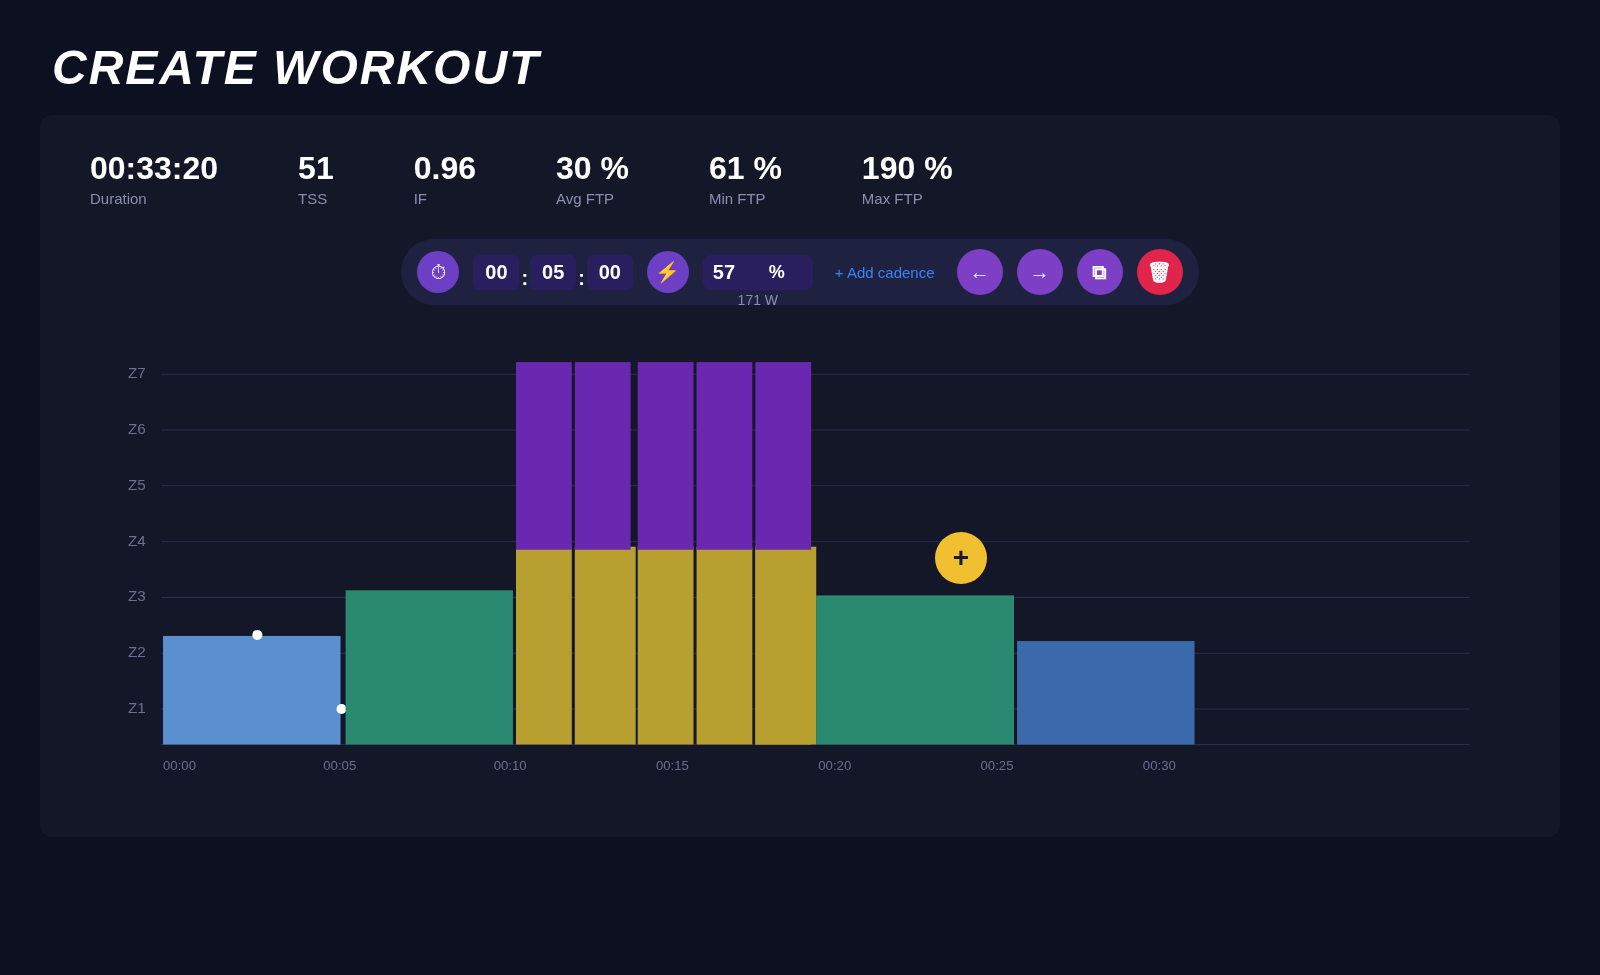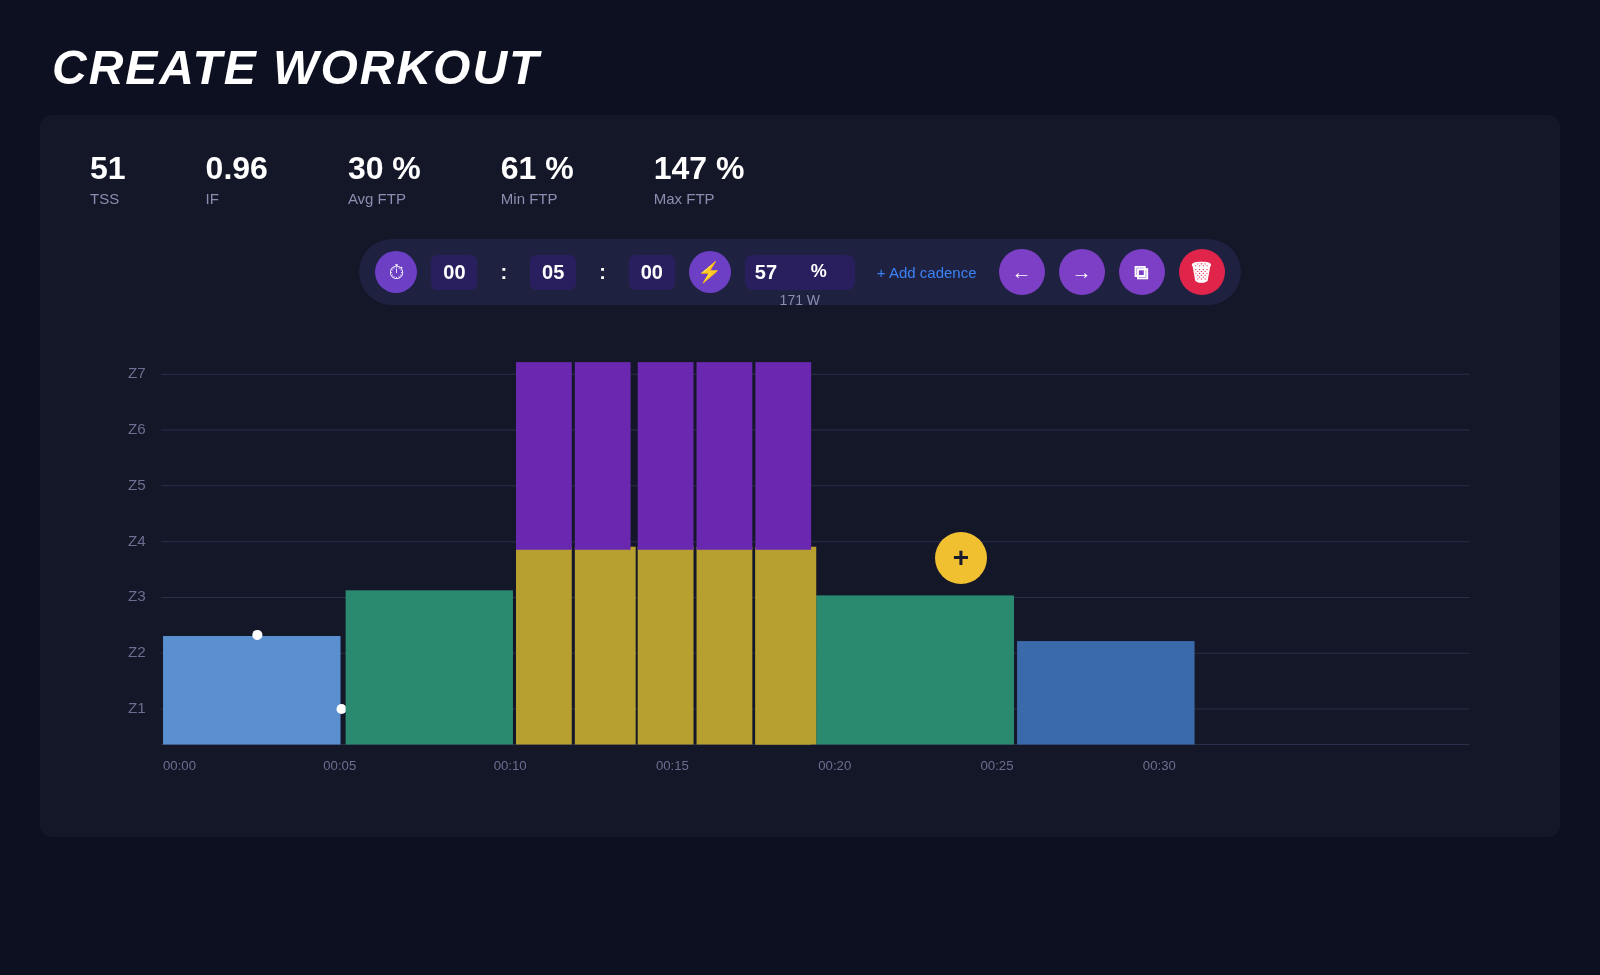--- a/index.html
+++ b/index.html
@@ -70,22 +70,22 @@
       width: 42px;
       height: 42px;
       display: flex;
       align-items: center;
       justify-content: center;
       font-size: 20px;
     }
 
     .time-inputs {
       display: flex;
-      align-items: center;
-      gap: 21px;
+      align-items: flex-end;
+      gap: 0;
     }
 
     .time-input {
       background: #2a1f5e;
       border: none;
       color: #fff;
       font-size: 20px;
       font-weight: 700;
       width: 46px;
       text-align: center;
@@ -110,20 +110,21 @@
       align-items: center;
       justify-content: center;
       font-size: 20px;
     }
 
     .power-input-wrap {
       background: #2a1f5e;
       border-radius: 8px;
       padding: 6px 10px;
       display: flex;
+      align-items: center;
       gap: 6px;
       position: relative;
       min-width: 110px;
     }
 
     .power-input {
       background: transparent;
       border: none;
       color: #fff;
       font-size: 20px;
@@ -223,37 +224,41 @@
 <body>
 
 <div class="header">
   <div class="header-title">CREATE WORKOUT</div>
 </div>
 
 <div class="main-card">
 
   <div class="stats-row">
     <div class="stat-item">
+      <div class="stat-value">00:33:20</div>
+      <div class="stat-label">Duration</div>
+    </div>
+    <div class="stat-item">
       <div class="stat-value">51</div>
       <div class="stat-label">TSS</div>
     </div>
     <div class="stat-item">
       <div class="stat-value">0.96</div>
       <div class="stat-label">IF</div>
     </div>
     <div class="stat-item">
       <div class="stat-value">30 %</div>
       <div class="stat-label">Avg FTP</div>
     </div>
     <div class="stat-item">
       <div class="stat-value">61 %</div>
       <div class="stat-label">Min FTP</div>
     </div>
     <div class="stat-item">
-      <div class="stat-value">147 %</div>
+      <div class="stat-value">190 %</div>
       <div class="stat-label">Max FTP</div>
     </div>
   </div>
 
   <div class="controls-bar">
     <div class="timer-icon-wrap">
       <span>⏱</span>
     </div>
 
     <div class="time-inputs">

